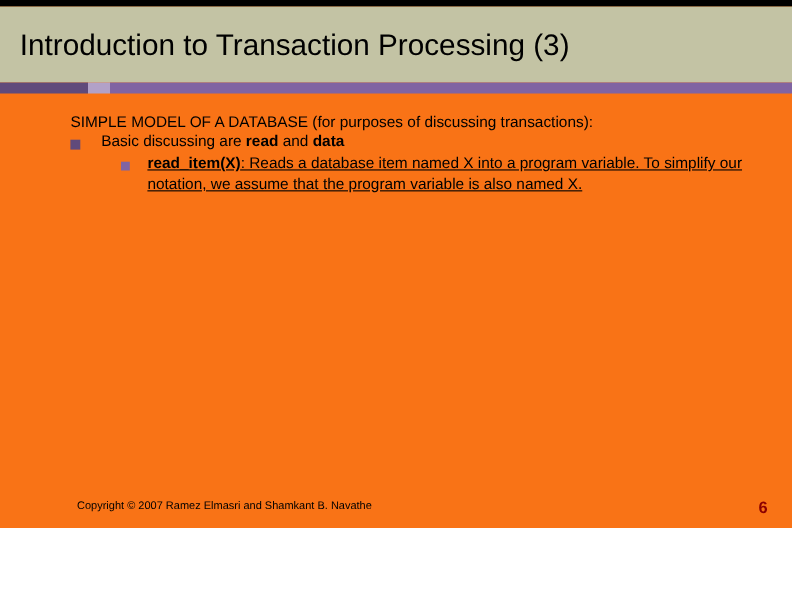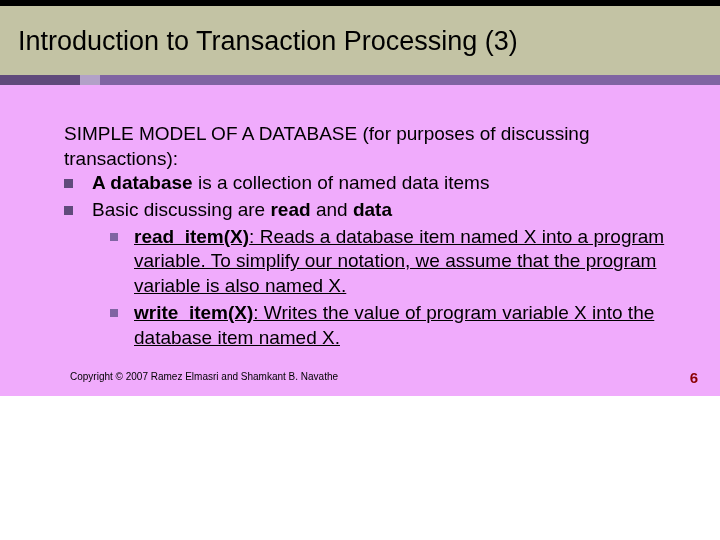--- a/index.html
+++ b/index.html
@@ -1,37 +1,36 @@
 <!DOCTYPE html>
 <html><head>
 <meta charset="utf-8">
 <style>
   * { margin: 0; padding: 0; box-sizing: border-box; }
   html, body { width: 720px; height: 540px; font-family: Arial, Helvetica, sans-serif; background: #fff; }
-  .slide { width: 720px; height: 396px; position: relative; background: #f0abfc; }
+  .slide { width: 720px; height: 480px; position: relative; background: #f97316; }
   .topbar { background: #000; height: 6px; width: 100%; }
   .titlebar {
     background: #c3c3a4;
     padding: 20px 18px 18px 18px;
   }
   .titlebar h1 {
     font-size: 27px;
     font-weight: normal;
     color: #000;
   }
   .deco { height: 10px; width: 100%; display: flex; }
   .deco .d1 { background: #604a7b; flex: 0 0 80px; height: 100%; }
   .deco .d2 { background: #b2a1c7; flex: 0 0 20px; height: 100%; }
   .deco .d3 { background: #8064a2; flex: 1; height: 100%; }
   .content {
     padding: 16px 28px 0 28px;
-    font-size: 19px;
+    font-size: 14px;
     line-height: 1.3;
     color: #000;
-    margin-top: 21px;
   }
   .intro-pad { padding-left: 36px; }
   ul.l1 { list-style: none; padding-left: 36px; }
   ul.l1 > li { position: relative; padding-left: 28px; margin-bottom: 2px; }
   ul.l1 > li::before {
     content: "";
     position: absolute;
     left: 0; top: 8px;
     width: 9px; height: 9px;
     background: #604a7b;
@@ -73,30 +72,24 @@
   <div class="deco">
     <div class="d1"></div>
     <div class="d2"></div>
     <div class="d3"></div>
   </div>
 
   <div class="content">
     <div class="intro-pad">SIMPLE MODEL OF A DATABASE (for purposes of discussing transactions):</div>
     <ul class="l1">
       <li>
-        <span class="b">A database</span><span> is a collection of named data items</span>
-      </li>
-      <li>
         <span>Basic discussing are </span><span class="b">read</span><span> and </span><span class="b">data</span>
         <ul class="l2">
           <li>
             <span class="b">read_item(X)</span><span>: Reads a database item named X into a program variable. To simplify our notation, we assume that the program variable is also named X.</span>
-          </li>
-          <li>
-            <span class="b">write_item(X)</span><span>: Writes the value of program variable X into the database item named X.</span>
           </li>
         </ul>
       </li>
     </ul>
   </div>
 
   <div class="footer-copy">Copyright © 2007 Ramez Elmasri and Shamkant B. Navathe</div>
   <div class="pagenum">6</div>
 </div>
 

